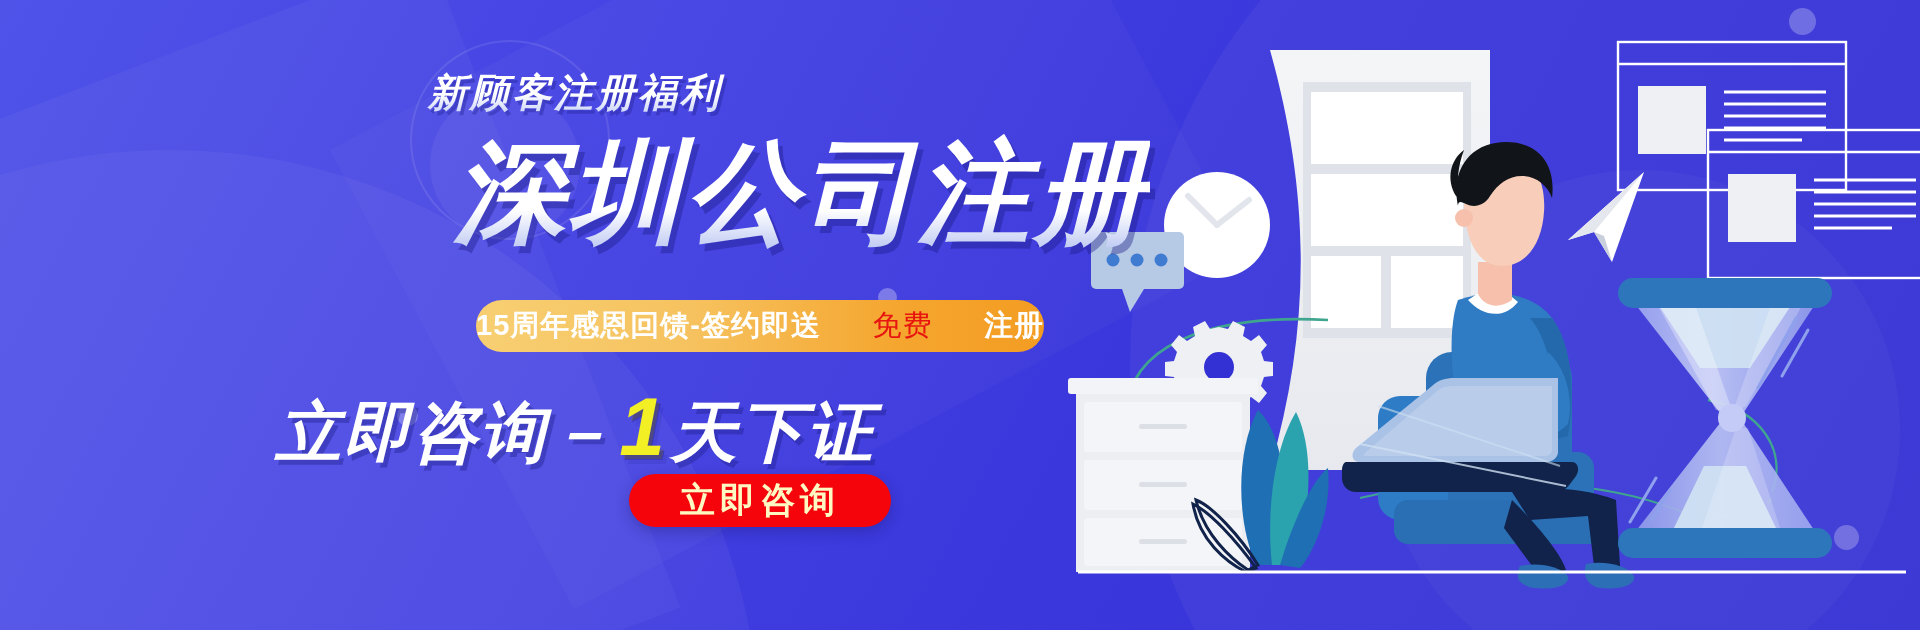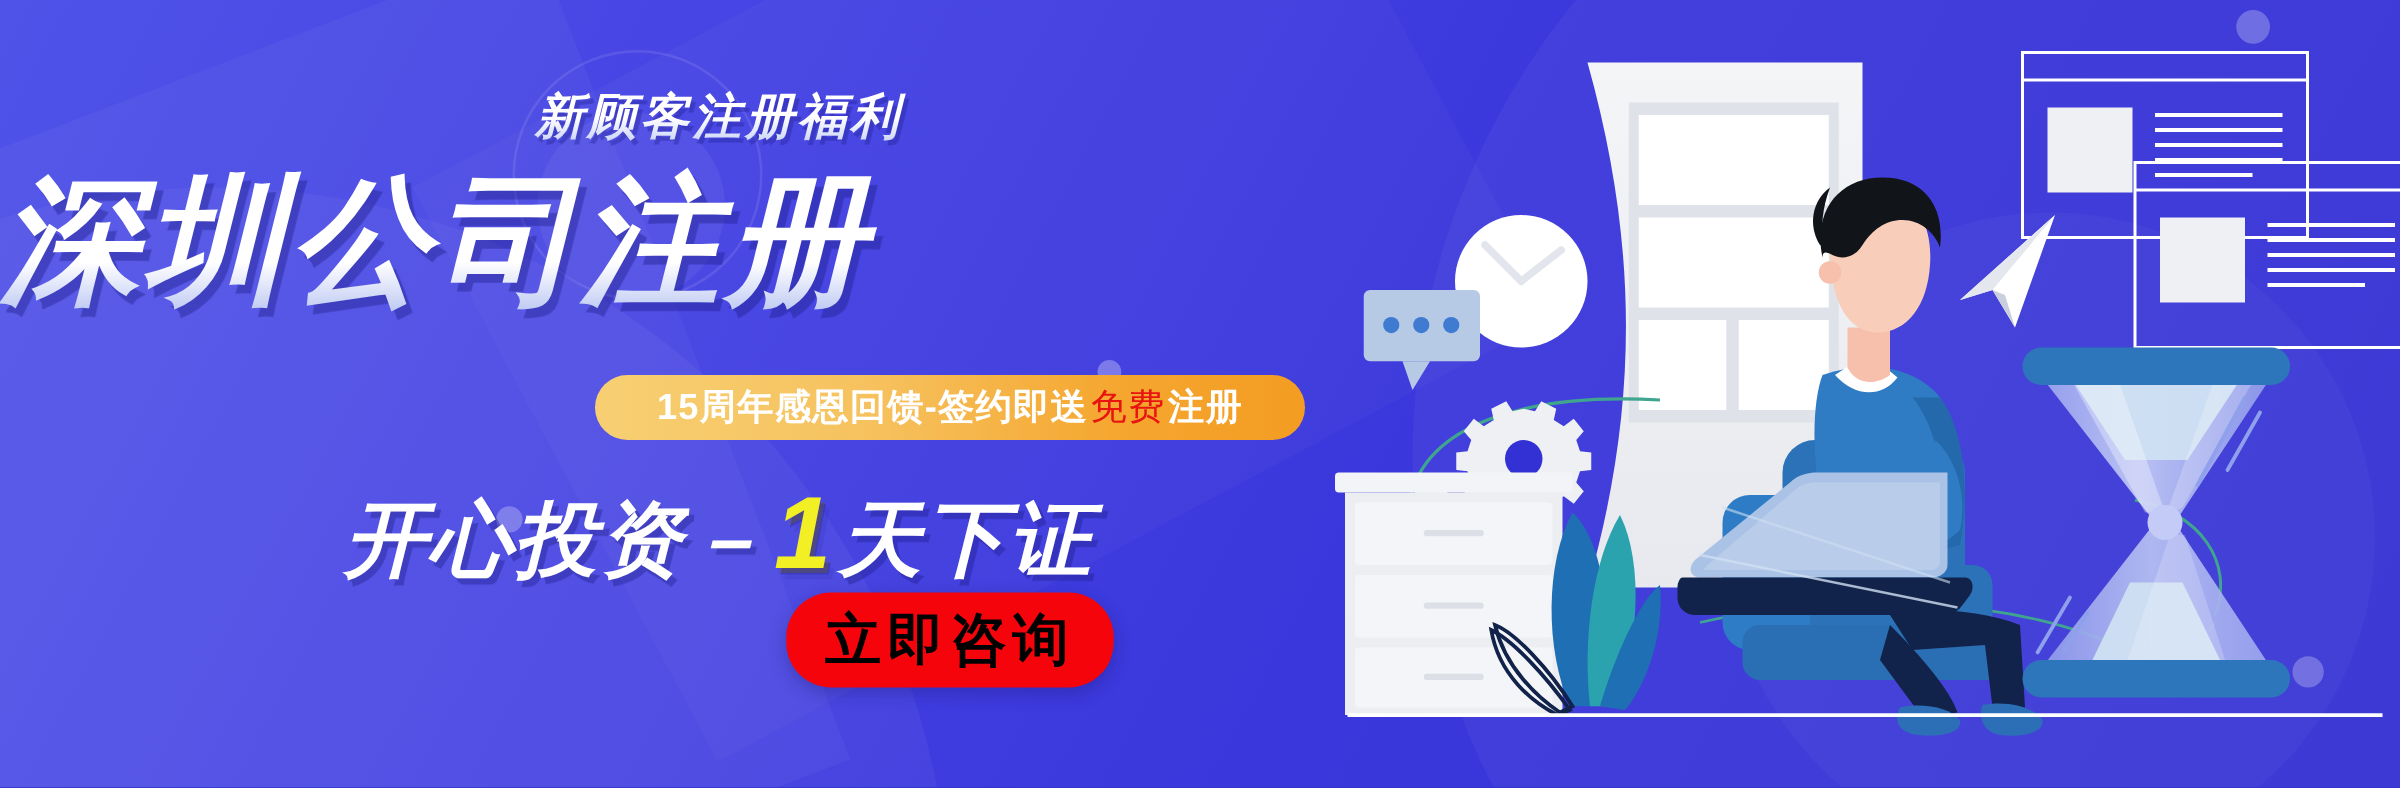--- a/index.html
+++ b/index.html
@@ -50,52 +50,52 @@
   .eyebrow{
     position:absolute;left:0;right:0;top:66px;text-align:center;
     font-size:39px;font-weight:bold;font-style:italic;letter-spacing:3px;
     background:linear-gradient(180deg,#ffffff 0%,#ffffff 52%,#b9c6f4 100%);
     -webkit-background-clip:text;background-clip:text;color:transparent;
     -webkit-text-fill-color:transparent;
     filter:drop-shadow(3px 4px 0 rgba(30,30,140,0.35));
   }
 
   .headline{
-    position:absolute;left:0;right:0;top:125px;text-align:left;
+    position:absolute;left:0;right:0;top:125px;text-align:right;
     font-size:112px;font-weight:bold;font-style:italic;letter-spacing:4px;line-height:1.22;
     background:linear-gradient(180deg,#ffffff 0%,#ffffff 48%,#ffffff 62%,#a9b8ef 100%);
     -webkit-background-clip:text;background-clip:text;color:transparent;
     -webkit-text-fill-color:transparent;
     filter:drop-shadow(5px 7px 0 rgba(28,28,135,0.40));
   }
 
   .pill{
     position:absolute;left:476px;top:300px;width:568px;height:52px;border-radius:26px;
     background:linear-gradient(90deg,#f7cf72 0%,#f6c25f 38%,#f5a62f 74%,#f39c22 100%);
-    display:flex;align-items:center;justify-content:center;
+    display:flex;align-items:center;justify-content:space-between;
     font-size:29px;font-weight:bold;color:#ffffff;letter-spacing:1px;white-space:nowrap;
   }
   .pill .hl{color:#e8140f;font-weight:normal;padding:0 2px;}
 
   .subline{
     position:absolute;left:0;right:0;top:380px;text-align:center;
     font-size:66px;font-weight:bold;font-style:italic;letter-spacing:2px;
     color:#ffffff;white-space:nowrap;
     filter:drop-shadow(4px 5px 0 rgba(28,28,135,0.38));
   }
   .subline .num{
     color:#f2ef24;font-size:82px;padding:0 4px;
     filter:drop-shadow(3px 4px 0 rgba(120,105,0,0.30));
   }
 
   .cta{
-    position:absolute;left:629px;top:474px;width:262px;height:76px;border-radius:36px;
+    position:absolute;left:629px;top:474px;width:262px;height:53px;border-radius:36px;
     background:#f5050b;border:none;cursor:pointer;
     display:flex;align-items:center;justify-content:center;
-    font-family:inherit;font-size:45px;font-weight:bold;color:#000000;letter-spacing:5px;
+    font-family:inherit;font-size:35px;font-weight:bold;color:#fef9c3;letter-spacing:5px;
     box-shadow:0 5px 14px rgba(18,18,90,0.28);
   }
 
   
   .art{position:absolute;right:0;top:0;width:860px;height:630px;}
   .art svg{display:block;width:860px;height:630px;}
 </style>
 </head>
 <body>
 
@@ -297,18 +297,18 @@
 
     <div class="headline">深圳公司注册</div>
 
     <div class="pill">
       <span>15周年感恩回馈-签约即送</span>
       <span class="hl">免费</span>
       <span>注册</span>
     </div>
 
     <div class="subline">
-      <span>开心投资－</span><span class="num">1</span><span>天下证</span>
+      <span>立即咨询－</span><span class="num">1</span><span>天下证</span>
     </div>
 
     <button class="cta">立即咨询</button>
   </div>
 </div>
 
 </body></html>

